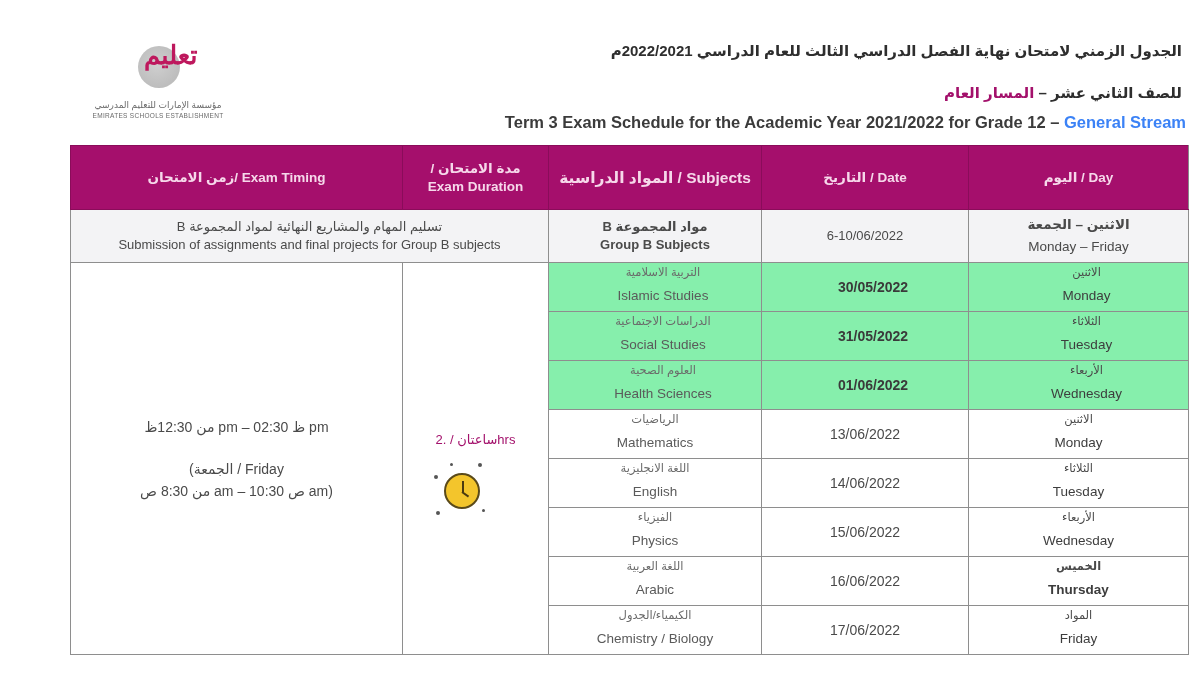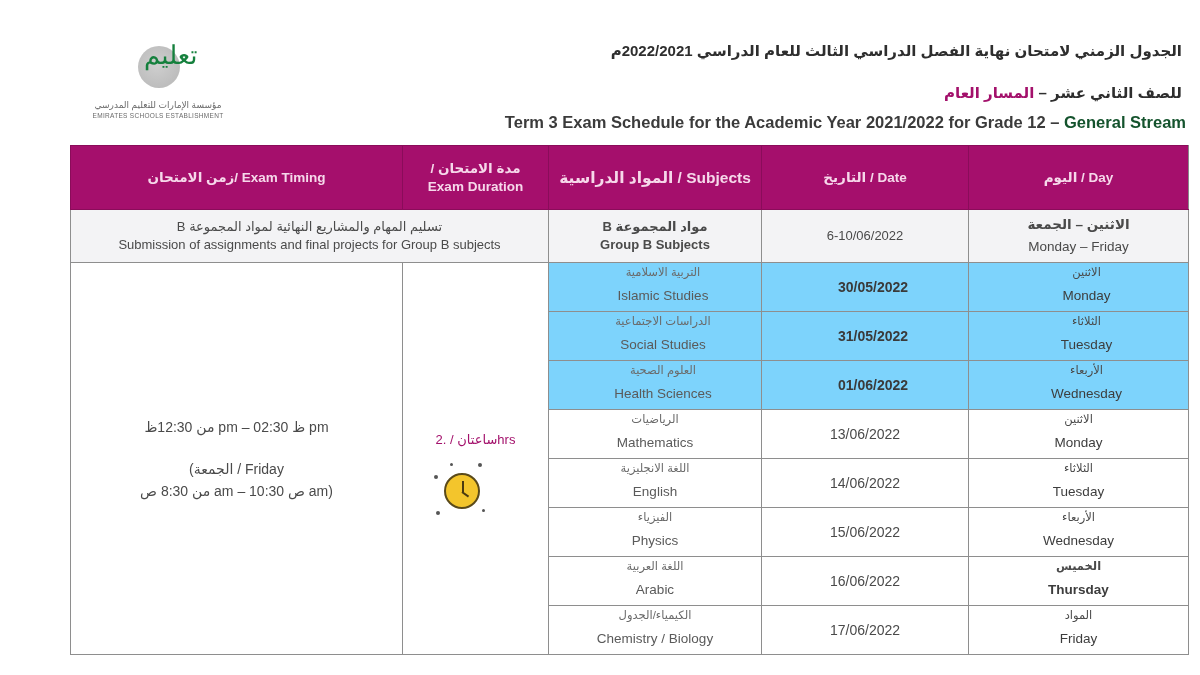--- a/index.html
+++ b/index.html
@@ -3,40 +3,40 @@
 <meta charset="utf-8">
 <style>
   * { box-sizing: border-box; margin: 0; padding: 0; }
   html, body { width: 1200px; height: 675px; background: #ffffff; overflow: hidden; }
   body { position: relative; font-family: "Liberation Sans", "DejaVu Sans", sans-serif; color: #3a3a3a; }
 
   
   .logo { position: absolute; left: 78px; top: 38px; width: 170px; height: 90px; }
   .logo-circle { position: absolute; left: 60px; top: 8px; width: 42px; height: 42px; border-radius: 50%;
     background: radial-gradient(circle at 45% 45%, #cfcfcf 0%, #bdbdbd 70%, #e8e4cf 100%); }
-  .logo-glyph { position: absolute; left: 66px; top: 2px; font-family: "DejaVu Serif", serif; font-size: 26px; font-weight: normal; color: #15803d; direction: rtl; }
+  .logo-glyph { position: absolute; left: 66px; top: 2px; font-family: "DejaVu Serif", serif; font-size: 26px; font-weight: bold; color: #be185d; direction: rtl; }
   .logo-ar { position: absolute; left: 0; top: 62px; width: 160px; text-align: center; font-size: 9px; color: #6a6a6a; direction: rtl; }
   .logo-en { position: absolute; left: 0; top: 74px; width: 160px; text-align: center; font-size: 6.5px; letter-spacing: 0.3px; color: #6a6a6a; }
 
   
   .title-ar { position: absolute; right: 18px; top: 42px; font-size: 15px; font-weight: bold; color: #2e2e2e; direction: rtl; white-space: nowrap; }
   .subtitle-ar { position: absolute; right: 18px; top: 84px; font-size: 15px; font-weight: bold; color: #2e2e2e; direction: rtl; white-space: nowrap; }
   .subtitle-ar .accent { color: #a3106b; }
   .title-en { position: absolute; right: 14px; top: 113px; font-size: 16.5px; font-weight: bold; color: #3b3b3b; white-space: nowrap; }
-  .title-en .accent { color: #14532d; }
+  .title-en .accent { color: #3b82f6; }
 
   
   .tbl { position: absolute; left: 42px; top: 145px; width: 1118px; border-collapse: collapse; table-layout: fixed; margin-left: 28px; }
   .tbl td, .tbl th { border: 1.5px solid #8e8e8e; text-align: center; vertical-align: middle; font-size: 13.5px; color: #4a4a4a; }
   .tbl thead th { background: #a50f6c; color: #f6d8ea; font-weight: bold; height: 64px; border-color: #8a0c5a; font-size: 13.5px; line-height: 18px; }
   .tbl thead th.subj { font-size: 15.5px; }
   .tbl thead th.day { border-right-color: #8a8a8a; }
   .row-b td { background: #f3f3f5; height: 53px; line-height: 18px; font-size: 13px; }
   .row-b td.day-cell { font-size: 13.5px; }
-  .beige td.sub, .beige td.dat, .beige td.day-cell { background: #7dd3fc; padding-left: 16px; }
+  .beige td.sub, .beige td.dat, .beige td.day-cell { background: #86efac; padding-left: 16px; }
   .exam-row td { height: 49px; }
   td.sub .ar, td.day-cell .ar { display: block; font-size: 11.5px; color: #6a6a6a; direction: rtl; line-height: 16px; margin-top: -4px; }
   td.sub .en { display: block; font-size: 13.5px; color: #5a5a5a; line-height: 20px; margin-top: 6px; }
   td.day-cell .en { display: block; font-size: 13.5px; color: #3d3d3d; line-height: 20px; margin-top: 6px; }
   td.day-cell .ar { color: #4a4a4a; }
   td.dat { font-size: 14px; color: #4a4a4a; }
   .beige td.dat { font-weight: bold; color: #3a3a3a; }
   .b-ar { display: block; direction: rtl; }
   .b-en { display: block; }
   .bold { font-weight: bold; }

